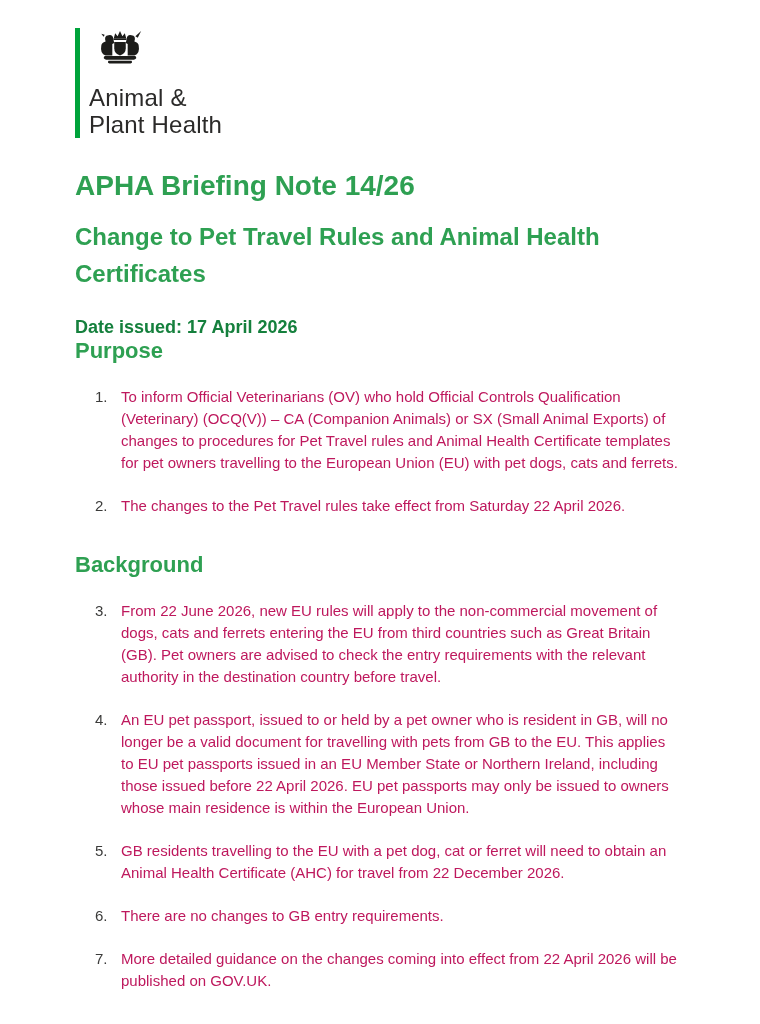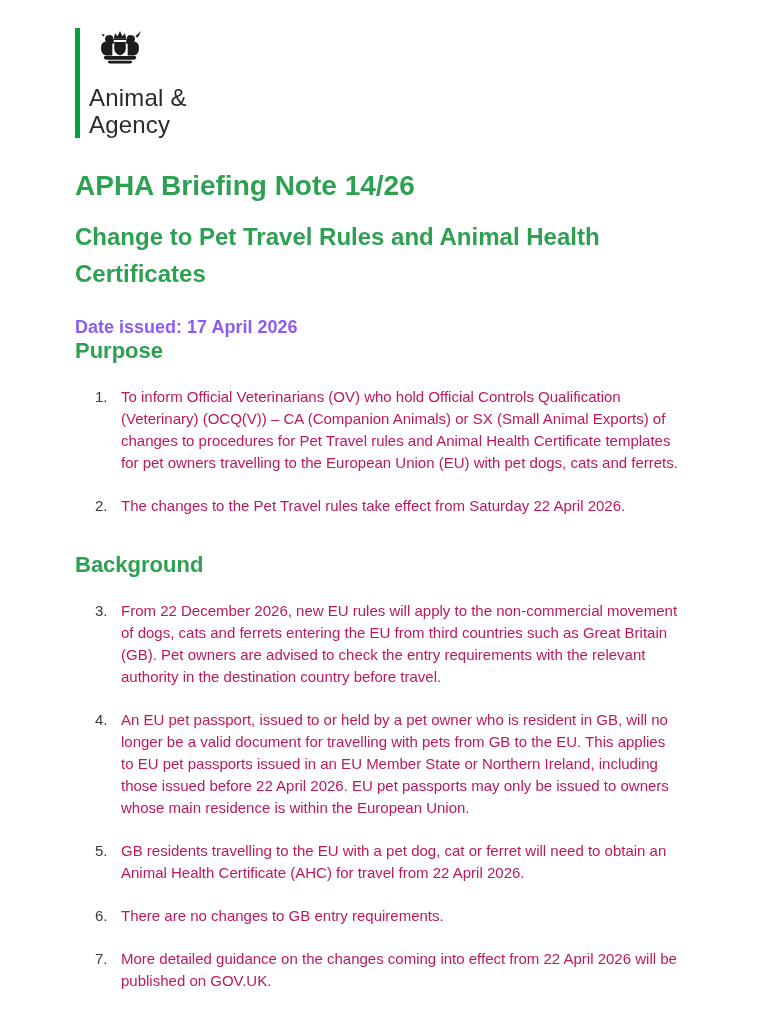--- a/index.html
+++ b/index.html
@@ -47,21 +47,21 @@
     font-size: 24px;
     font-weight: bold;
     line-height: 37px;
     color: #2EA052;
     max-width: 580px;
   }
   .h-date {
     margin-top: 25px;
     font-size: 18px;
     font-weight: bold;
-    color: #8b5cf6;
+    color: #15803d;
   }
   .h-section {
     margin-bottom: 22px;
     font-size: 22px;
     font-weight: bold;
     color: #2EA052;
   }
   .h-section.tight { margin-top: 14px; }
 
   
@@ -105,21 +105,21 @@
           <path d="M26 14 l-5 -6 7 2 z"></path>
 
           <path d="M90 24 q4 -12 -6 -13 q-9 -2 -10 7 l-2 9 4 2 v24 h14 q12 -3 9 -20 q0 -6 -9 -9 z"></path>
           <path d="M92 13 l12 -11 -7 14 z"></path>
 
           <path d="M28 54 h64 q5 5 -3 8 h-58 q-8 -3 -3 -8 z"></path>
           <path d="M36 64 h48 q3 4 -2 6 h-44 q-5 -2 -2 -6 z"></path>
         </g>
       </svg>
       <div class="logo-text">Animal &amp;</div>
-      <div class="logo-text">Agency</div>
+      <div class="logo-text">Plant Health</div>
     </div>
   </div>
 
   <h1 class="h-title">APHA Briefing Note 14/26</h1>
   <h2 class="h-subtitle">Change to Pet Travel Rules and Animal Health Certificates</h2>
   <p class="h-date">Date issued: 17 April 2026</p>
 
   <section>
     <h2 class="h-section">Purpose</h2>
     <ol class="olist">
@@ -132,29 +132,29 @@
         <span class="txt">The changes to the Pet Travel rules take effect from Saturday 22 April 2026.</span>
       </li>
     </ol>
   </section>
 
   <section>
     <h2 class="h-section tight">Background</h2>
     <ol class="olist">
       <li class="item">
         <span class="num">3.</span>
-        <span class="txt">From 22 December 2026, new EU rules will apply to the non-commercial movement of dogs, cats and ferrets entering the EU from third countries such as Great Britain (GB). Pet owners are advised to check the entry requirements with the relevant authority in the destination country before travel.</span>
+        <span class="txt">From 22 June 2026, new EU rules will apply to the non-commercial movement of dogs, cats and ferrets entering the EU from third countries such as Great Britain (GB). Pet owners are advised to check the entry requirements with the relevant authority in the destination country before travel.</span>
       </li>
       <li class="item">
         <span class="num">4.</span>
         <span class="txt">An EU pet passport, issued to or held by a pet owner who is resident in GB, will no longer be a valid document for travelling with pets from GB to the EU. This applies to EU pet passports issued in an EU Member State or Northern Ireland, including those issued before 22 April 2026. EU pet passports may only be issued to owners whose main residence is within the European Union.</span>
       </li>
       <li class="item">
         <span class="num">5.</span>
-        <span class="txt">GB residents travelling to the EU with a pet dog, cat or ferret will need to obtain an Animal Health Certificate (AHC) for travel from 22 April 2026.</span>
+        <span class="txt">GB residents travelling to the EU with a pet dog, cat or ferret will need to obtain an Animal Health Certificate (AHC) for travel from 22 December 2026.</span>
       </li>
       <li class="item">
         <span class="num">6.</span>
         <span class="txt">There are no changes to GB entry requirements.</span>
       </li>
       <li class="item">
         <span class="num">7.</span>
         <span class="txt">More detailed guidance on the changes coming into effect from 22 April 2026 will be published on GOV.UK.</span>
       </li>
     </ol>

